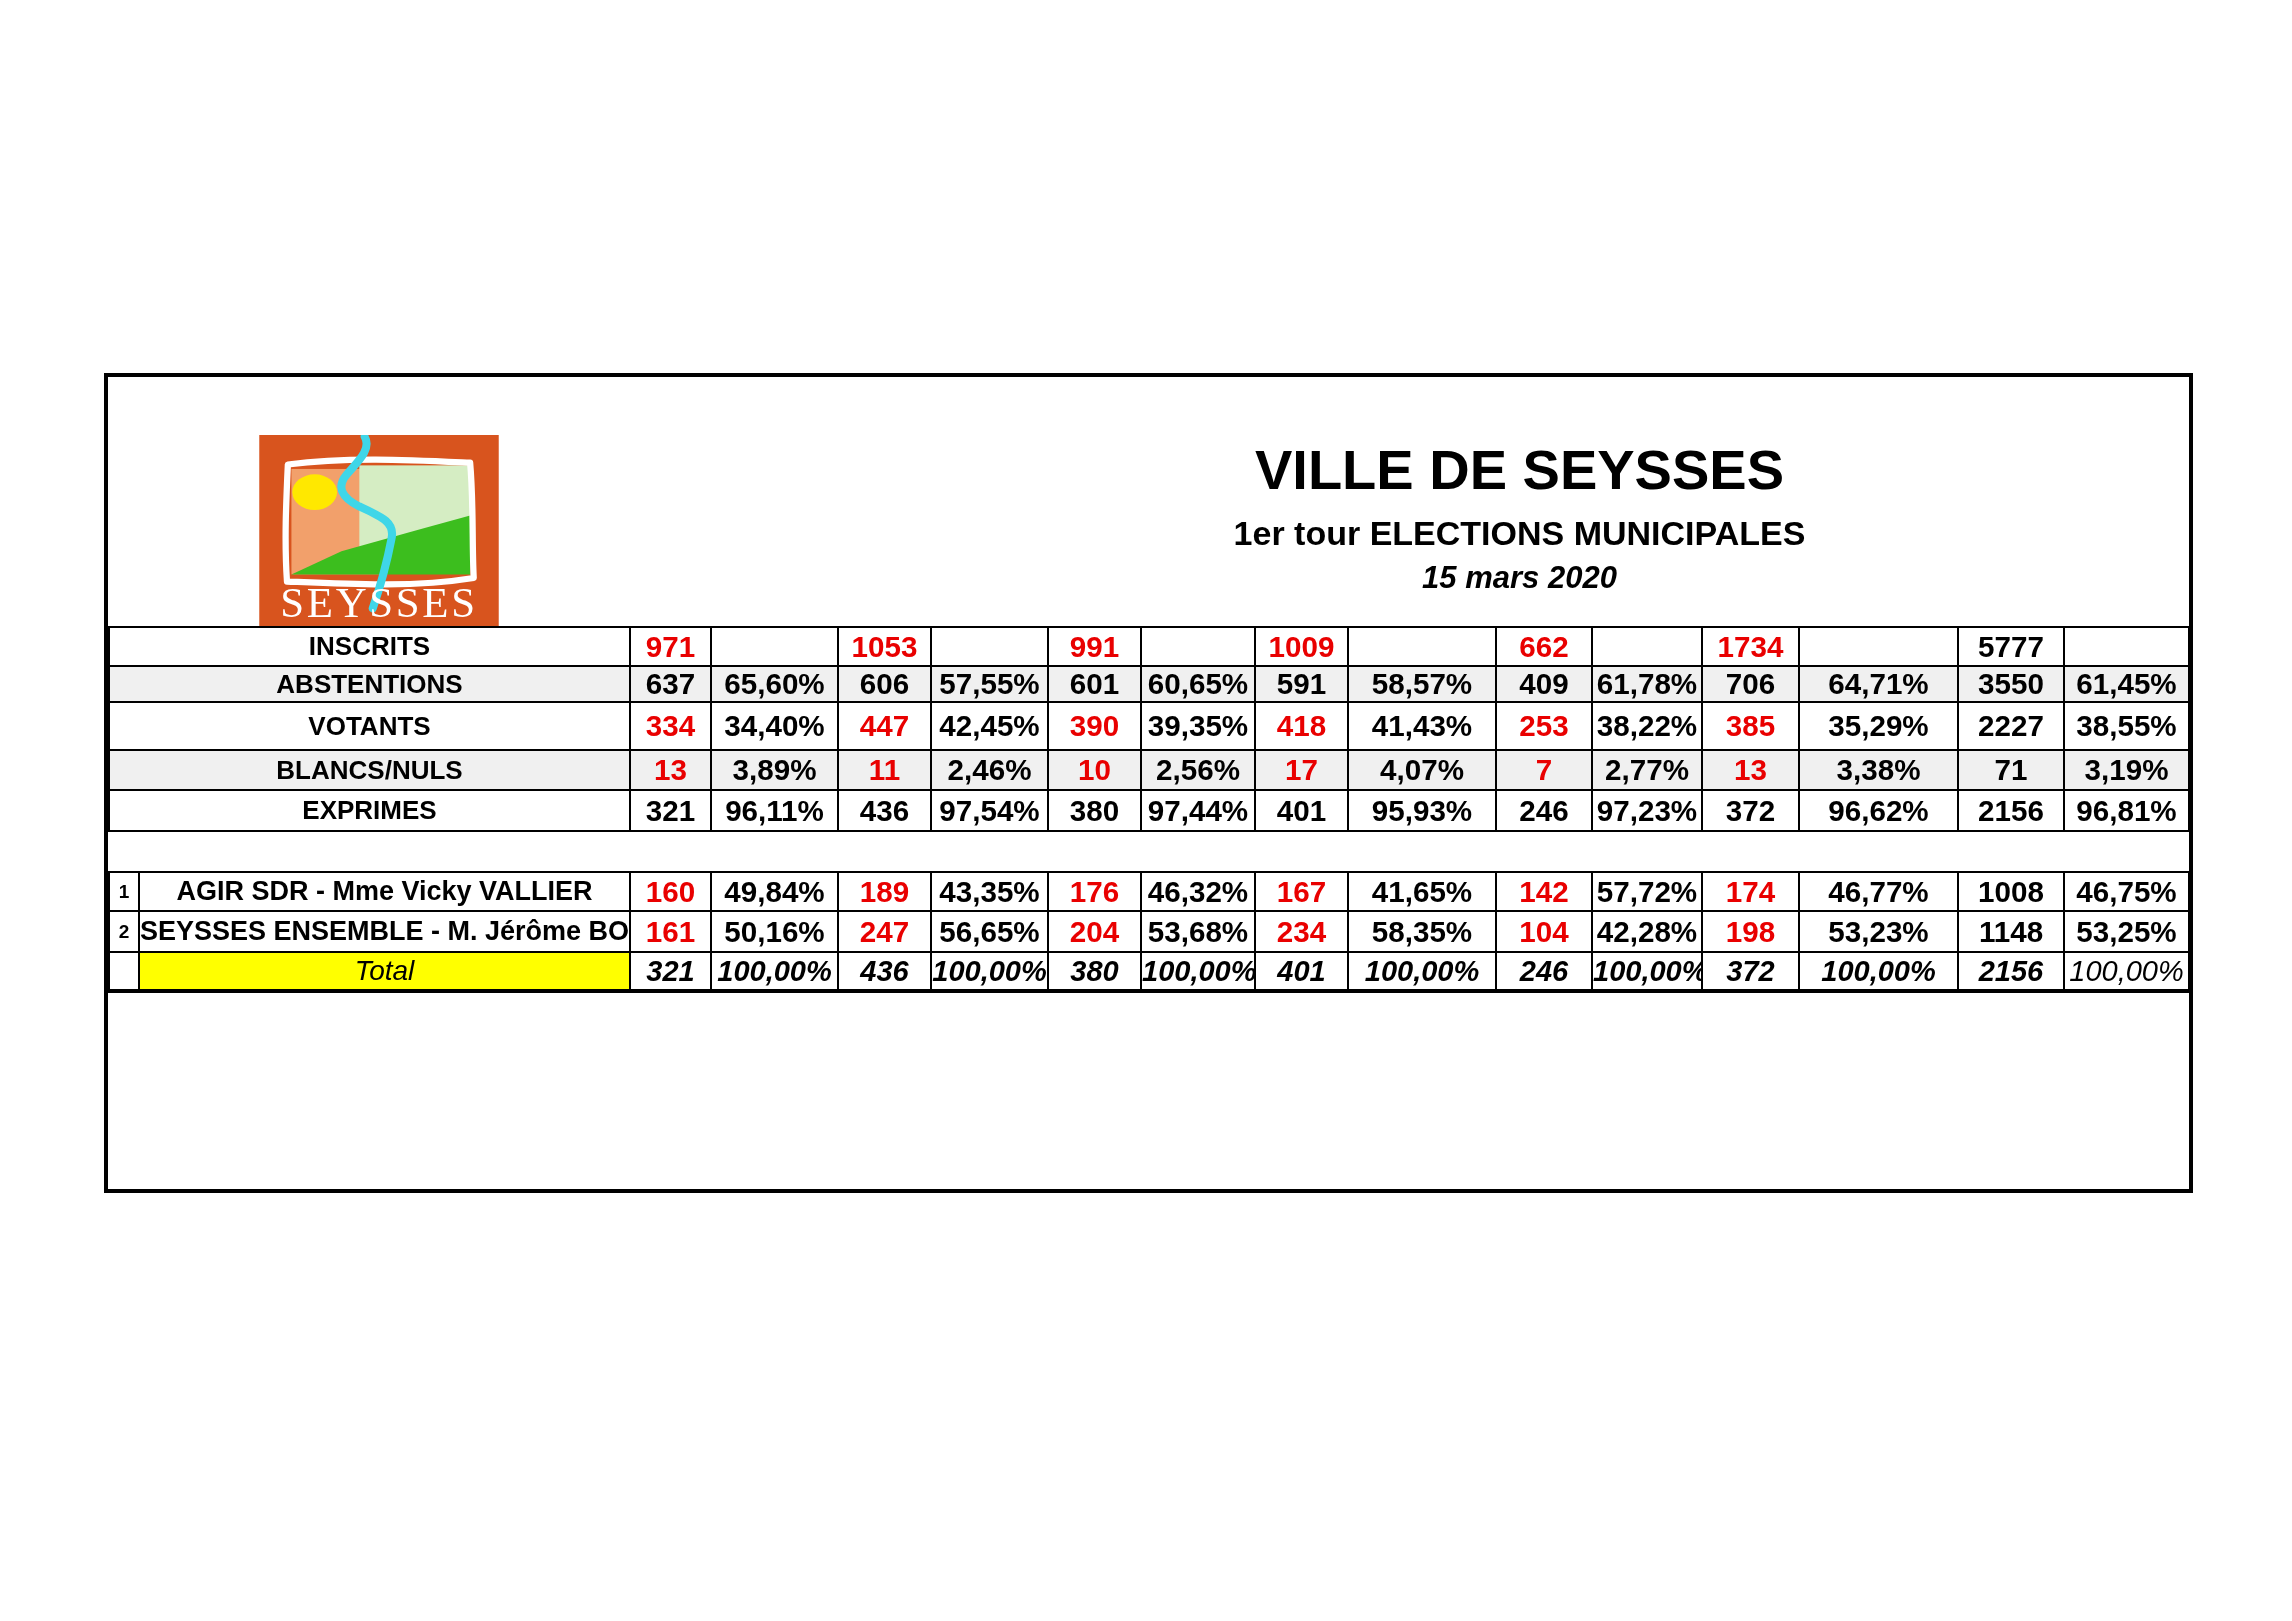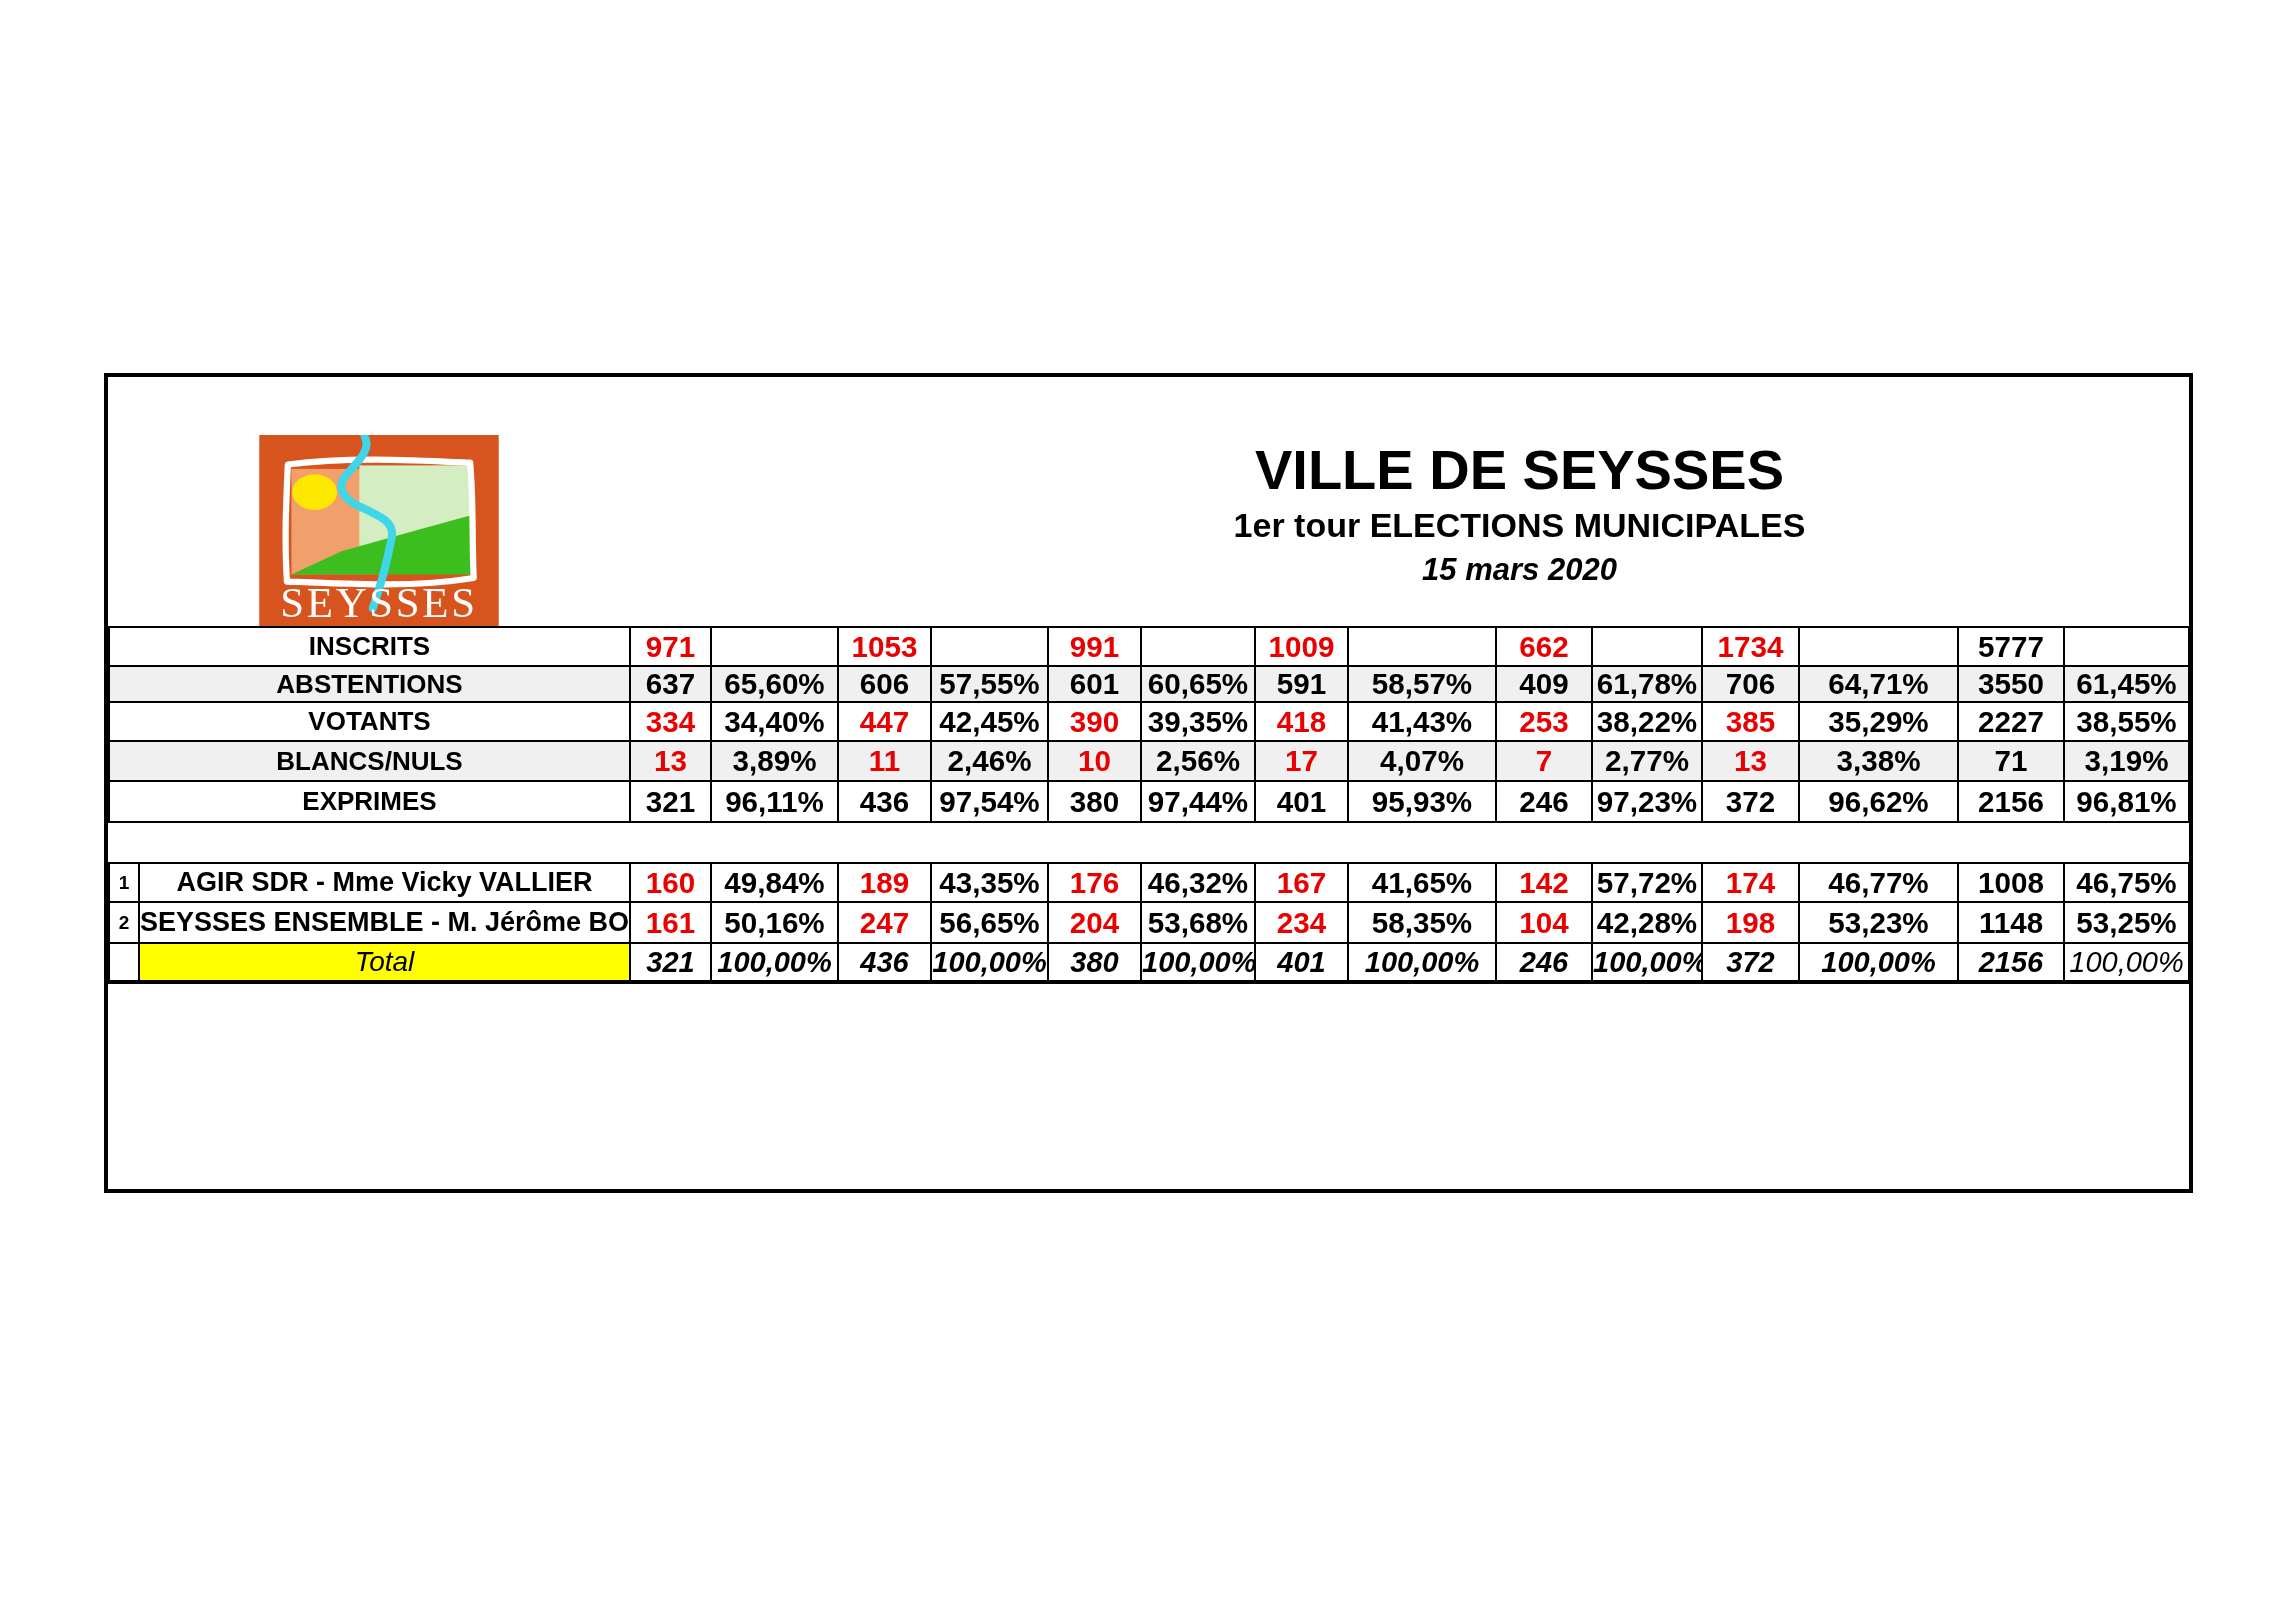--- a/index.html
+++ b/index.html
@@ -11,21 +11,21 @@
   
   .doc-frame{
     position:absolute;left:104px;top:373px;width:2089px;height:820px;
     border:4.5px solid #000;box-sizing:border-box;background:#fff;
   }
   
   .logo{position:absolute;left:151px;top:58px;width:240px;height:193px;}
   
   .title-block{position:absolute;left:851px;top:61px;width:1121px;text-align:center;}
   .title-main{font-size:56px;font-weight:bold;line-height:64px;letter-spacing:0px;text-align:center;}
-  .title-sub{font-size:34px;font-weight:bold;line-height:47px;margin-top:0;}
+  .title-sub{font-size:34px;font-weight:bold;line-height:47px;margin-top:8px;}
   .title-date{font-size:31px;font-weight:bold;font-style:italic;line-height:41px;}
   
   table.results{
     position:absolute;left:0;top:249px;width:2080px;
     border-collapse:collapse;table-layout:fixed;
   }
   table.results td{
     border:2.7px solid #000;padding:0;text-align:center;vertical-align:middle;
     overflow:hidden;white-space:nowrap;
   }
@@ -117,21 +117,21 @@
       <td class="val">591</td>
       <td class="val">58,57%</td>
       <td class="val">409</td>
       <td class="val">61,78%</td>
       <td class="val">706</td>
       <td class="val">64,71%</td>
       <td class="val">3550</td>
       <td class="val">61,45%</td>
     </tr>
 
-    <tr style="height:39px">
+    <tr style="height:48px">
       <td colspan="2" class="lbl no-left">VOTANTS</td>
       <td class="val red">334</td>
       <td class="val">34,40%</td>
       <td class="val red">447</td>
       <td class="val">42,45%</td>
       <td class="val red">390</td>
       <td class="val">39,35%</td>
       <td class="val red">418</td>
       <td class="val">41,43%</td>
       <td class="val red">253</td>

